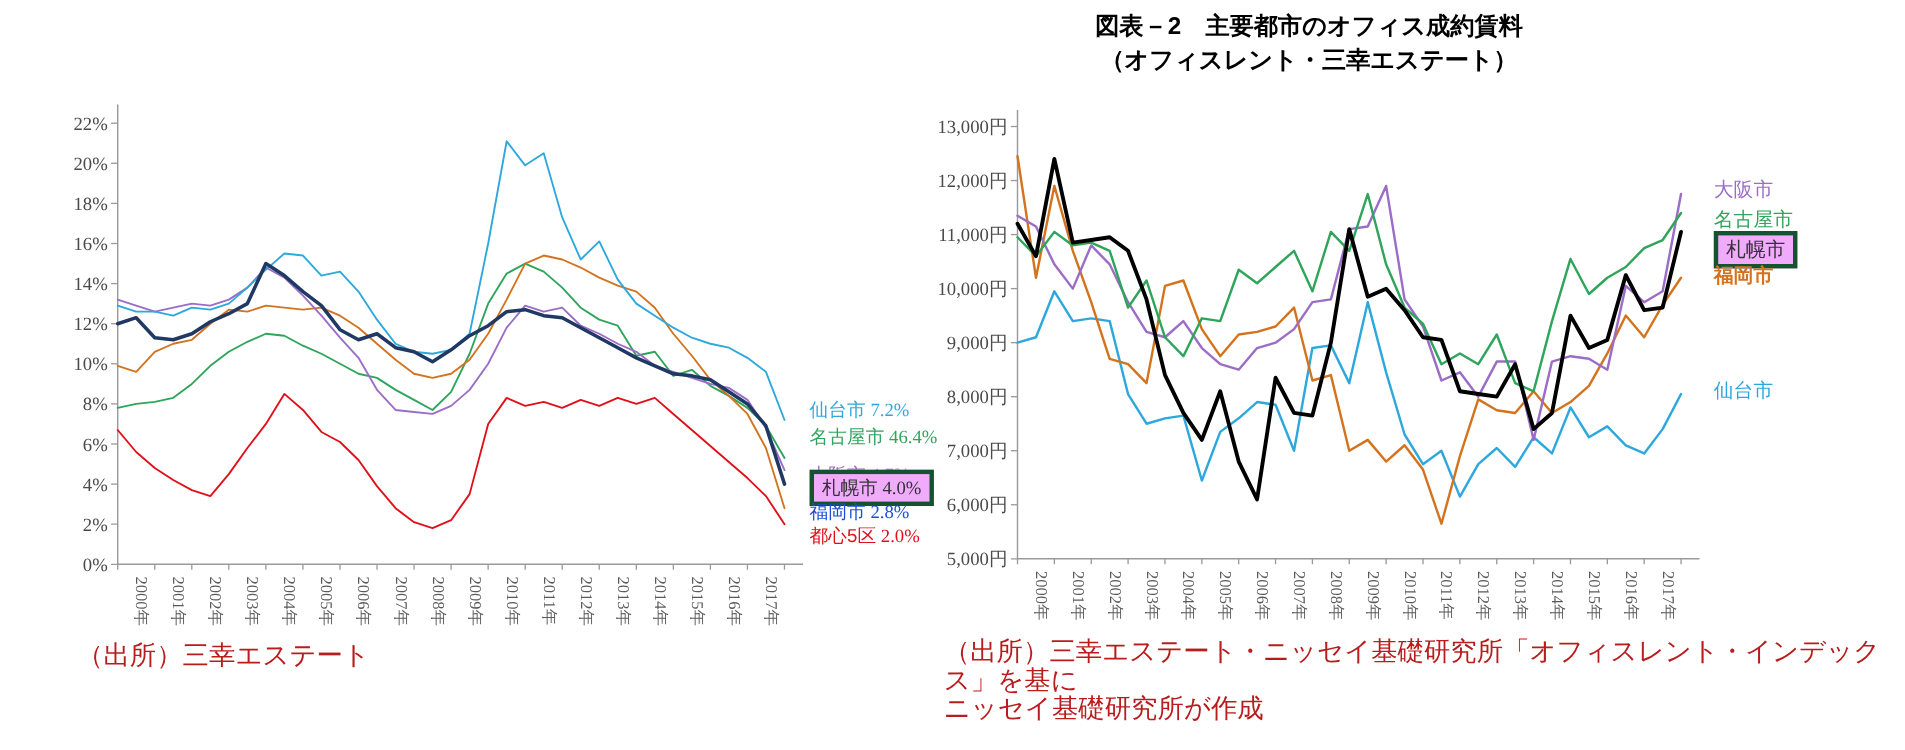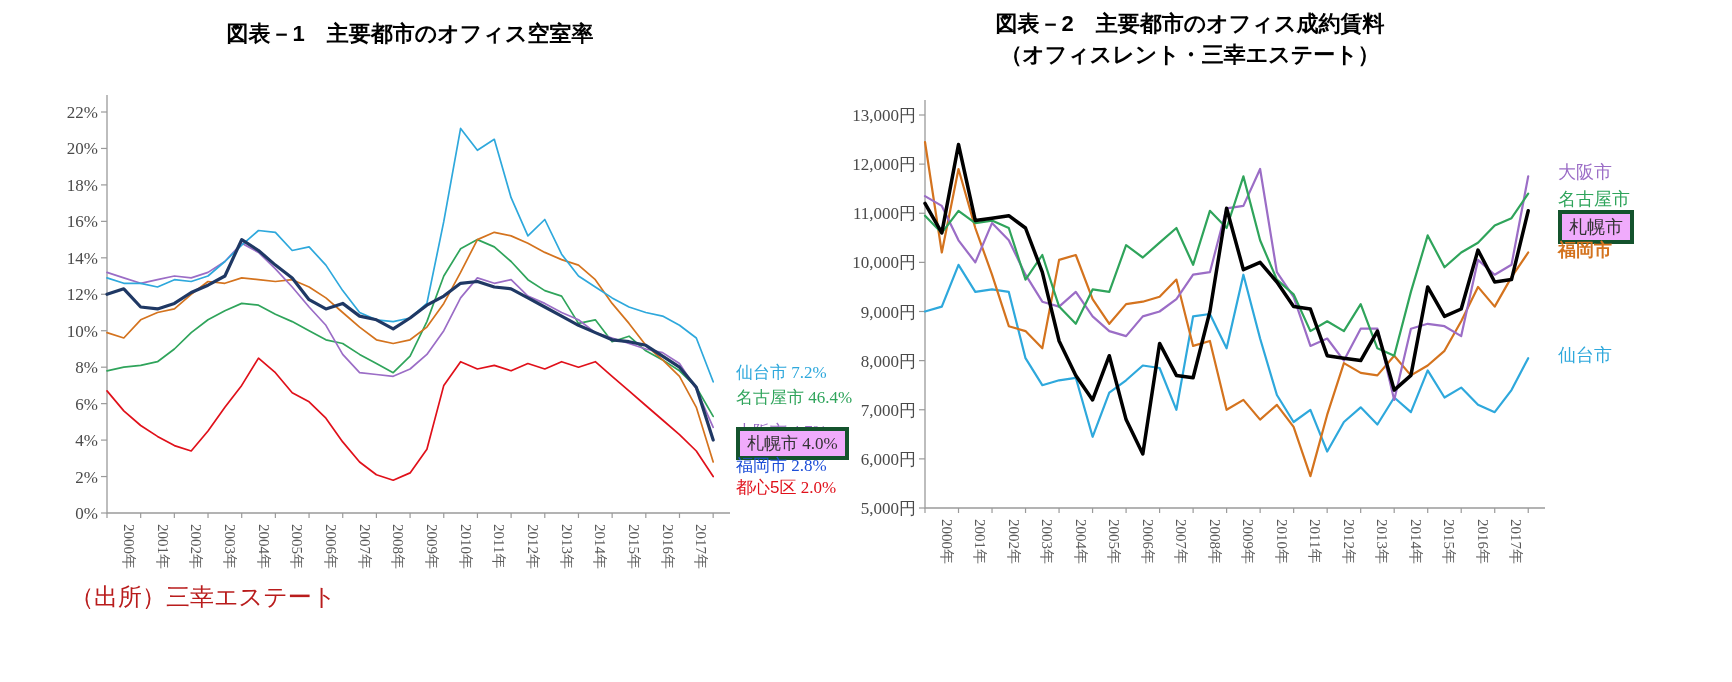--- a/index.html
+++ b/index.html
@@ -150,21 +150,20 @@
         <text x="1477.972972972973" y="519" class="xtick" text-anchor="start" transform="rotate(90 1477.972972972973 519)">2016年</text>
         <text x="1511.4864864864867" y="519" class="xtick" text-anchor="start" transform="rotate(90 1511.4864864864867 519)">2017年</text>
         <polyline points="925.0,311.5 941.8,306.6 958.5,264.8 975.3,291.9 992.0,289.4 1008.8,291.9 1025.5,358.2 1042.3,385.2 1059.1,380.3 1075.8,377.8 1092.6,436.8 1109.3,392.6 1126.1,380.3 1142.8,365.5 1159.6,368.0 1176.4,409.8 1193.1,316.4 1209.9,314.0 1226.6,348.3 1243.4,274.7 1260.1,338.5 1276.9,395.0 1293.6,422.0 1310.4,409.8 1327.2,451.5 1343.9,422.0 1360.7,407.3 1377.4,424.5 1394.2,397.5 1410.9,412.2 1427.7,370.4 1444.5,397.5 1461.2,387.6 1478.0,404.8 1494.7,412.2 1511.5,390.1 1528.2,358.2" fill="none" stroke="#2EA8DC" stroke-width="2.2" stroke-linejoin="round" stroke-linecap="round"></polyline>
         <polyline points="925.0,142.0 941.8,252.5 958.5,169.0 975.3,228.0 992.0,274.7 1008.8,326.2 1025.5,331.1 1042.3,348.3 1059.1,259.9 1075.8,255.0 1092.6,299.2 1109.3,323.8 1126.1,304.1 1142.8,301.7 1159.6,296.8 1176.4,279.6 1193.1,345.9 1209.9,341.0 1226.6,409.8 1243.4,399.9 1260.1,419.6 1276.9,404.8 1293.6,426.9 1310.4,476.1 1327.2,414.7 1343.9,363.1 1360.7,372.9 1377.4,375.4 1394.2,355.7 1410.9,375.4 1427.7,365.5 1444.5,350.8 1461.2,321.3 1478.0,286.9 1494.7,306.6 1511.5,277.1 1528.2,252.5" fill="none" stroke="#D4731E" stroke-width="2.2" stroke-linejoin="round" stroke-linecap="round"></polyline>
         <polyline points="925.0,196.1 941.8,205.9 958.5,240.3 975.3,262.4 992.0,223.1 1008.8,240.3 1025.5,274.7 1042.3,301.7 1059.1,306.6 1075.8,291.9 1092.6,316.4 1109.3,331.1 1126.1,336.1 1142.8,316.4 1159.6,311.5 1176.4,299.2 1193.1,274.7 1209.9,272.2 1226.6,208.3 1243.4,205.9 1260.1,169.0 1276.9,272.2 1293.6,296.8 1310.4,345.9 1327.2,338.5 1343.9,360.6 1360.7,328.7 1377.4,328.7 1394.2,399.9 1410.9,328.7 1427.7,323.8 1444.5,326.2 1461.2,336.1 1478.0,259.9 1494.7,274.7 1511.5,264.8 1528.2,176.4" fill="none" stroke="#9B6DC6" stroke-width="2.2" stroke-linejoin="round" stroke-linecap="round"></polyline>
         <polyline points="925.0,215.7 941.8,232.9 958.5,210.8 975.3,223.1 992.0,220.6 1008.8,228.0 1025.5,279.6 1042.3,255.0 1059.1,306.6 1075.8,323.8 1092.6,289.4 1109.3,291.9 1126.1,245.2 1142.8,257.5 1159.6,242.7 1176.4,228.0 1193.1,264.8 1209.9,210.8 1226.6,228.0 1243.4,176.4 1260.1,240.3 1276.9,279.6 1293.6,294.3 1310.4,331.1 1327.2,321.3 1343.9,331.1 1360.7,304.1 1377.4,348.3 1394.2,355.7 1410.9,291.9 1427.7,235.4 1444.5,267.3 1461.2,252.5 1478.0,242.7 1494.7,225.5 1511.5,218.2 1528.2,193.6" fill="none" stroke="#2FA45B" stroke-width="2.2" stroke-linejoin="round" stroke-linecap="round"></polyline>
         <polyline points="925.0,203.4 941.8,232.9 958.5,144.5 975.3,220.6 992.0,218.2 1008.8,215.7 1025.5,228.0 1042.3,272.2 1059.1,341.0 1075.8,375.4 1092.6,399.9 1109.3,355.7 1126.1,419.6 1142.8,454.0 1159.6,343.4 1176.4,375.4 1193.1,377.8 1209.9,311.5 1226.6,208.3 1243.4,269.7 1260.1,262.4 1276.9,282.0 1293.6,306.6 1310.4,309.0 1327.2,355.7 1343.9,358.2 1360.7,360.6 1377.4,331.1 1394.2,390.1 1410.9,375.4 1427.7,286.9 1444.5,316.4 1461.2,309.0 1478.0,250.1 1494.7,282.0 1511.5,279.6 1528.2,210.8" fill="none" stroke="#000000" stroke-width="3.5" stroke-linejoin="round" stroke-linecap="round"></polyline>
       </g>
     </svg>
 
-  <div class="title" style="left:60px;top:18px;width:700px;">図表－1　主要都市のオフィス空室率</div>
 
   <div class="title" style="left:850px;top:8px;width:680px;">
     <div>図表－2　主要都市のオフィス成約賃料</div>
     <div>（オフィスレント・三幸エステート）</div>
   </div>
 
   <div id="fig1-legend">
       <div class="lg" style="left: 736px; top: 361px; color: rgb(46, 168, 220);"><span class="lname">仙台市</span><span class="lval"> 7.2%</span></div>
       <div class="lg" style="left: 736px; top: 386px; color: rgb(47, 164, 91);"><span class="lname">名古屋市</span><span class="lval"> 46.4%</span></div>
       <div class="lg" style="left: 736px; top: 408px; color: rgb(155, 109, 198); margin-top: 12px;"><span class="lname">大阪市</span><span class="lval"> 4.7%</span></div>
@@ -175,14 +174,18 @@
   <div id="fig2-legend">
       <div class="lg lg2" style="left: 1558px; top: 160px; color: rgb(155, 109, 198);"><span class="lname">大阪市</span></div>
       <div class="lg lg2" style="left: 1558px; top: 187px; color: rgb(47, 164, 91);"><span class="lname">名古屋市</span></div>
       <div class="lg lg2 boxed" style="left: 1558px; top: 210px;"><span class="lname">札幌市</span></div>
       <div class="lg lg2 bold" style="left: 1558px; top: 238px; color: rgb(212, 115, 30);"><span class="lname">福岡市</span></div>
       <div class="lg lg2" style="left: 1558px; top: 343px; color: rgb(46, 168, 220);"><span class="lname">仙台市</span></div>
     </div>
 
   <div class="source" style="left:70px;top:584px;">（出所）三幸エステート</div>
 
+  <div class="source" style="left:858px;top:580px;">
+    <div>（出所）三幸エステート・ニッセイ基礎研究所「オフィスレント・インデックス」を基に</div>
+    <div>ニッセイ基礎研究所が作成</div>
+  </div>
 
 </div>
 
 </body></html>

